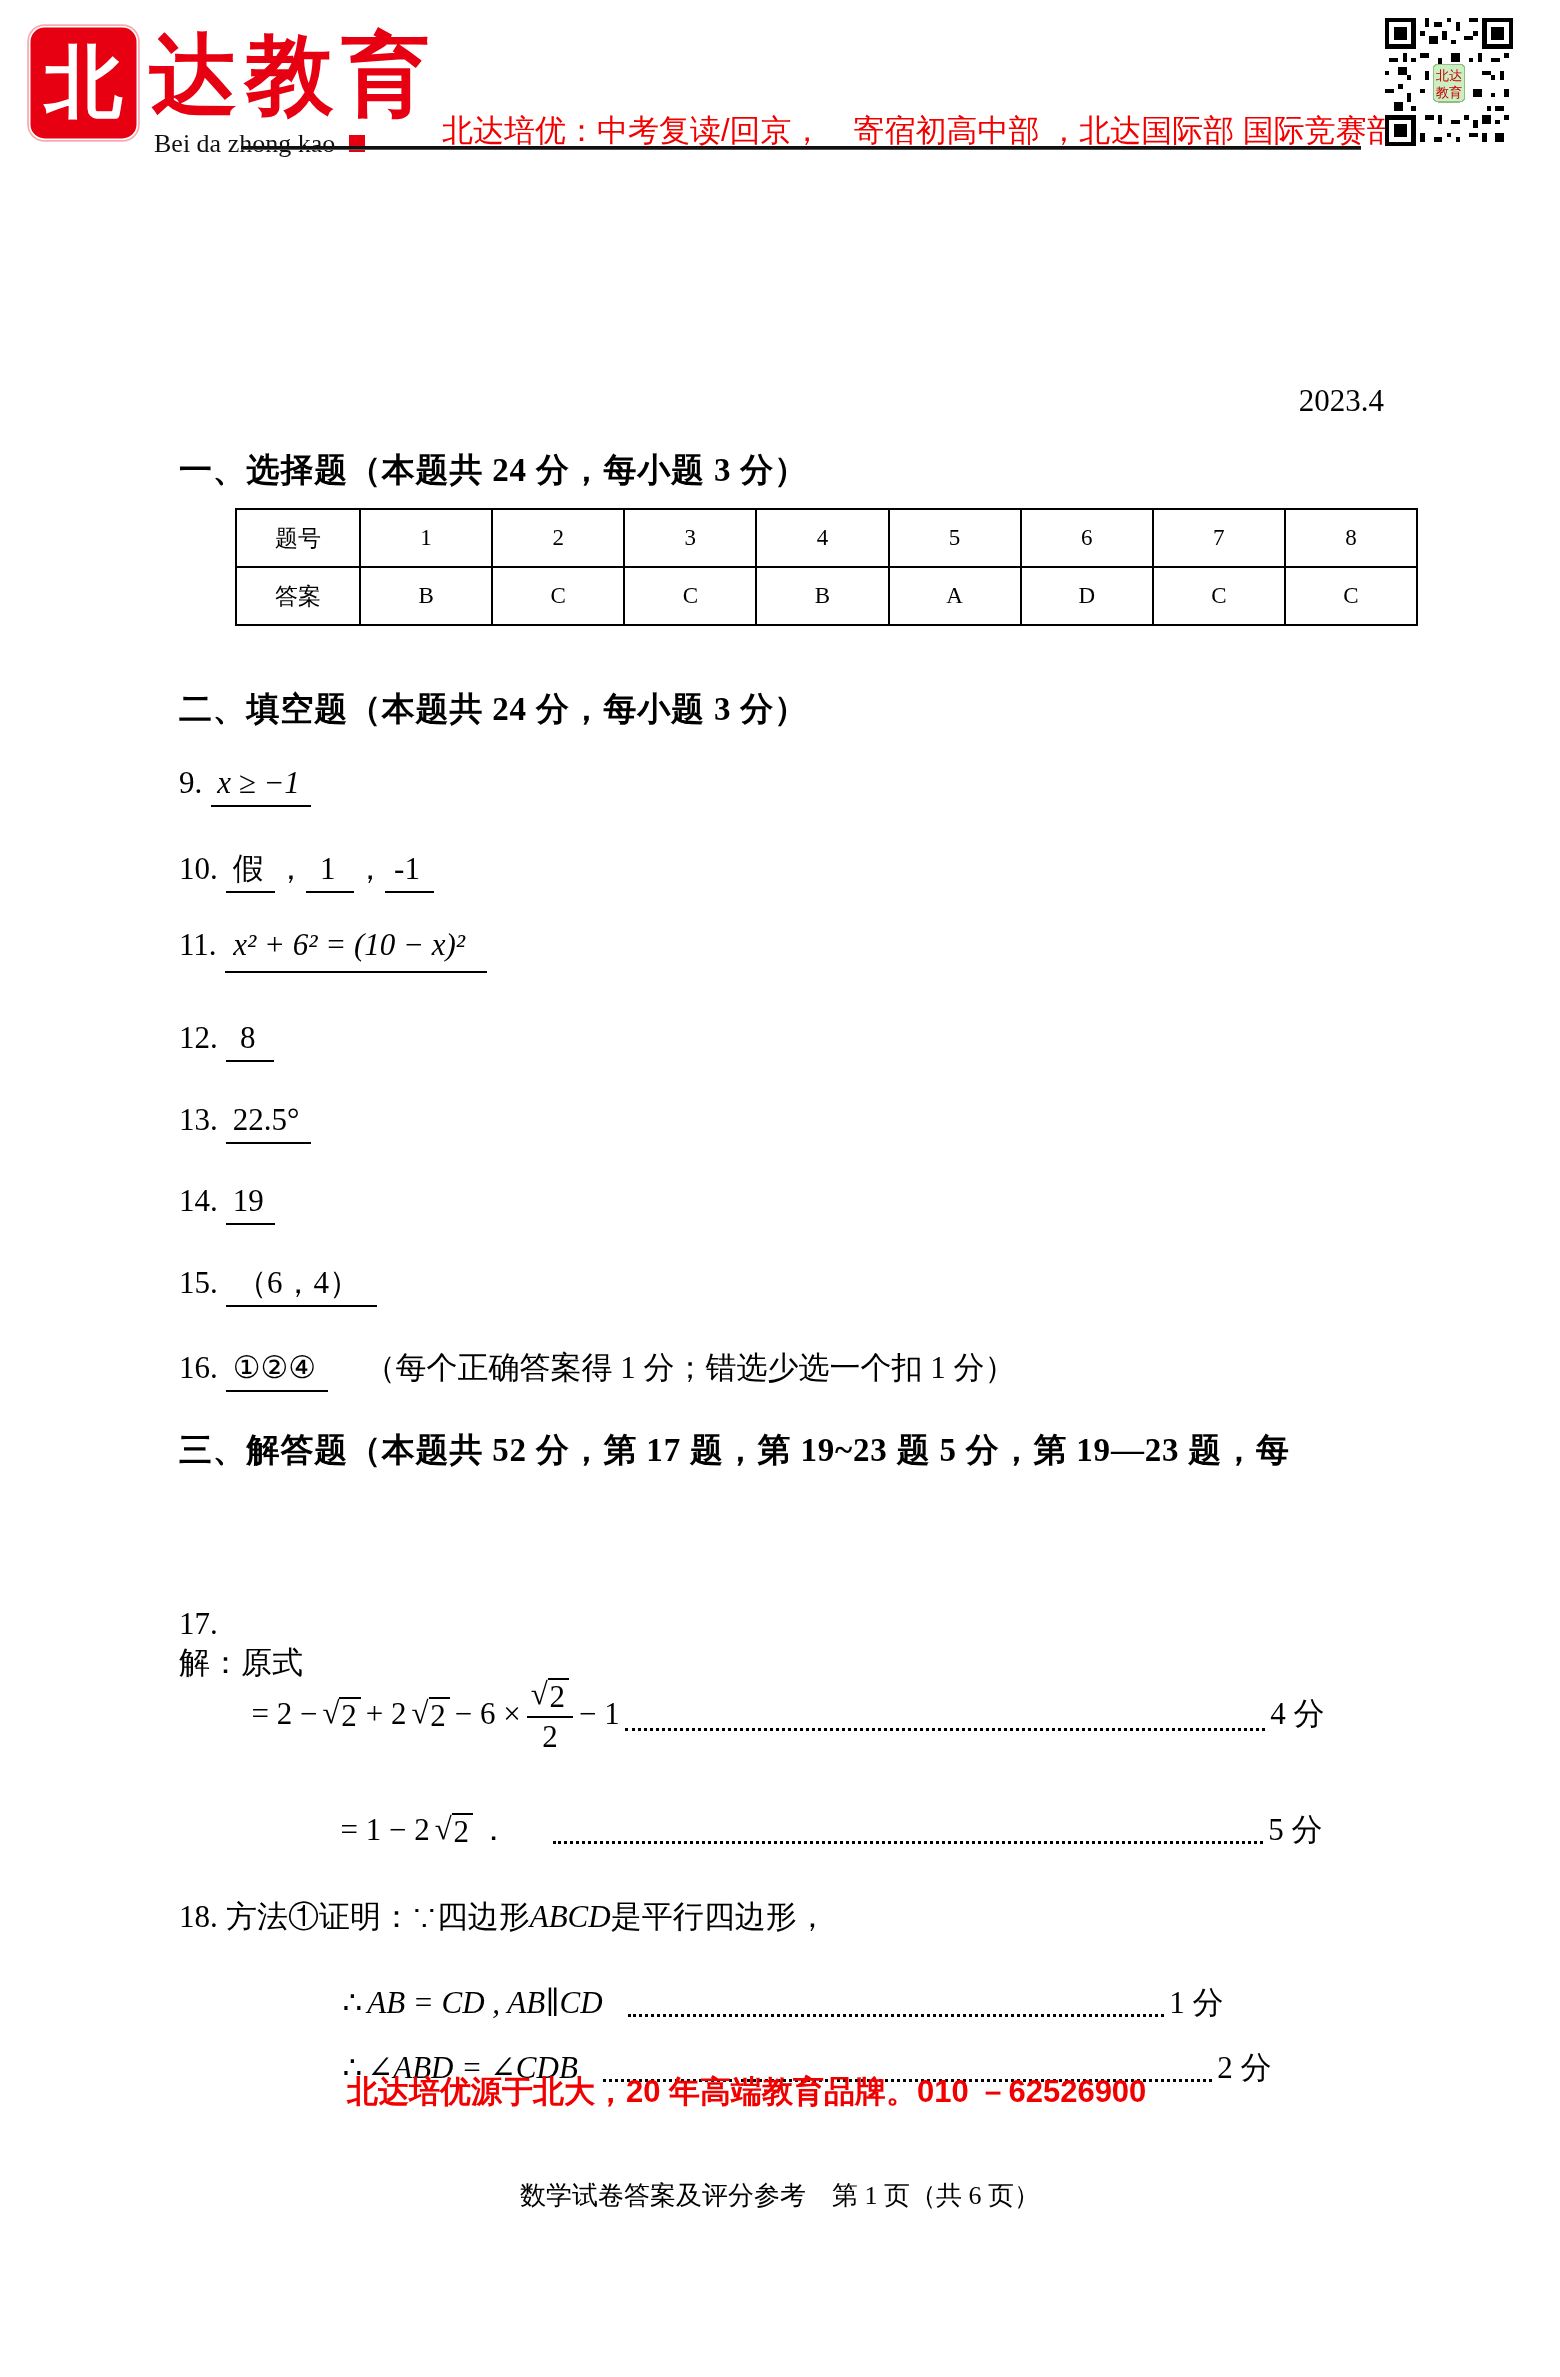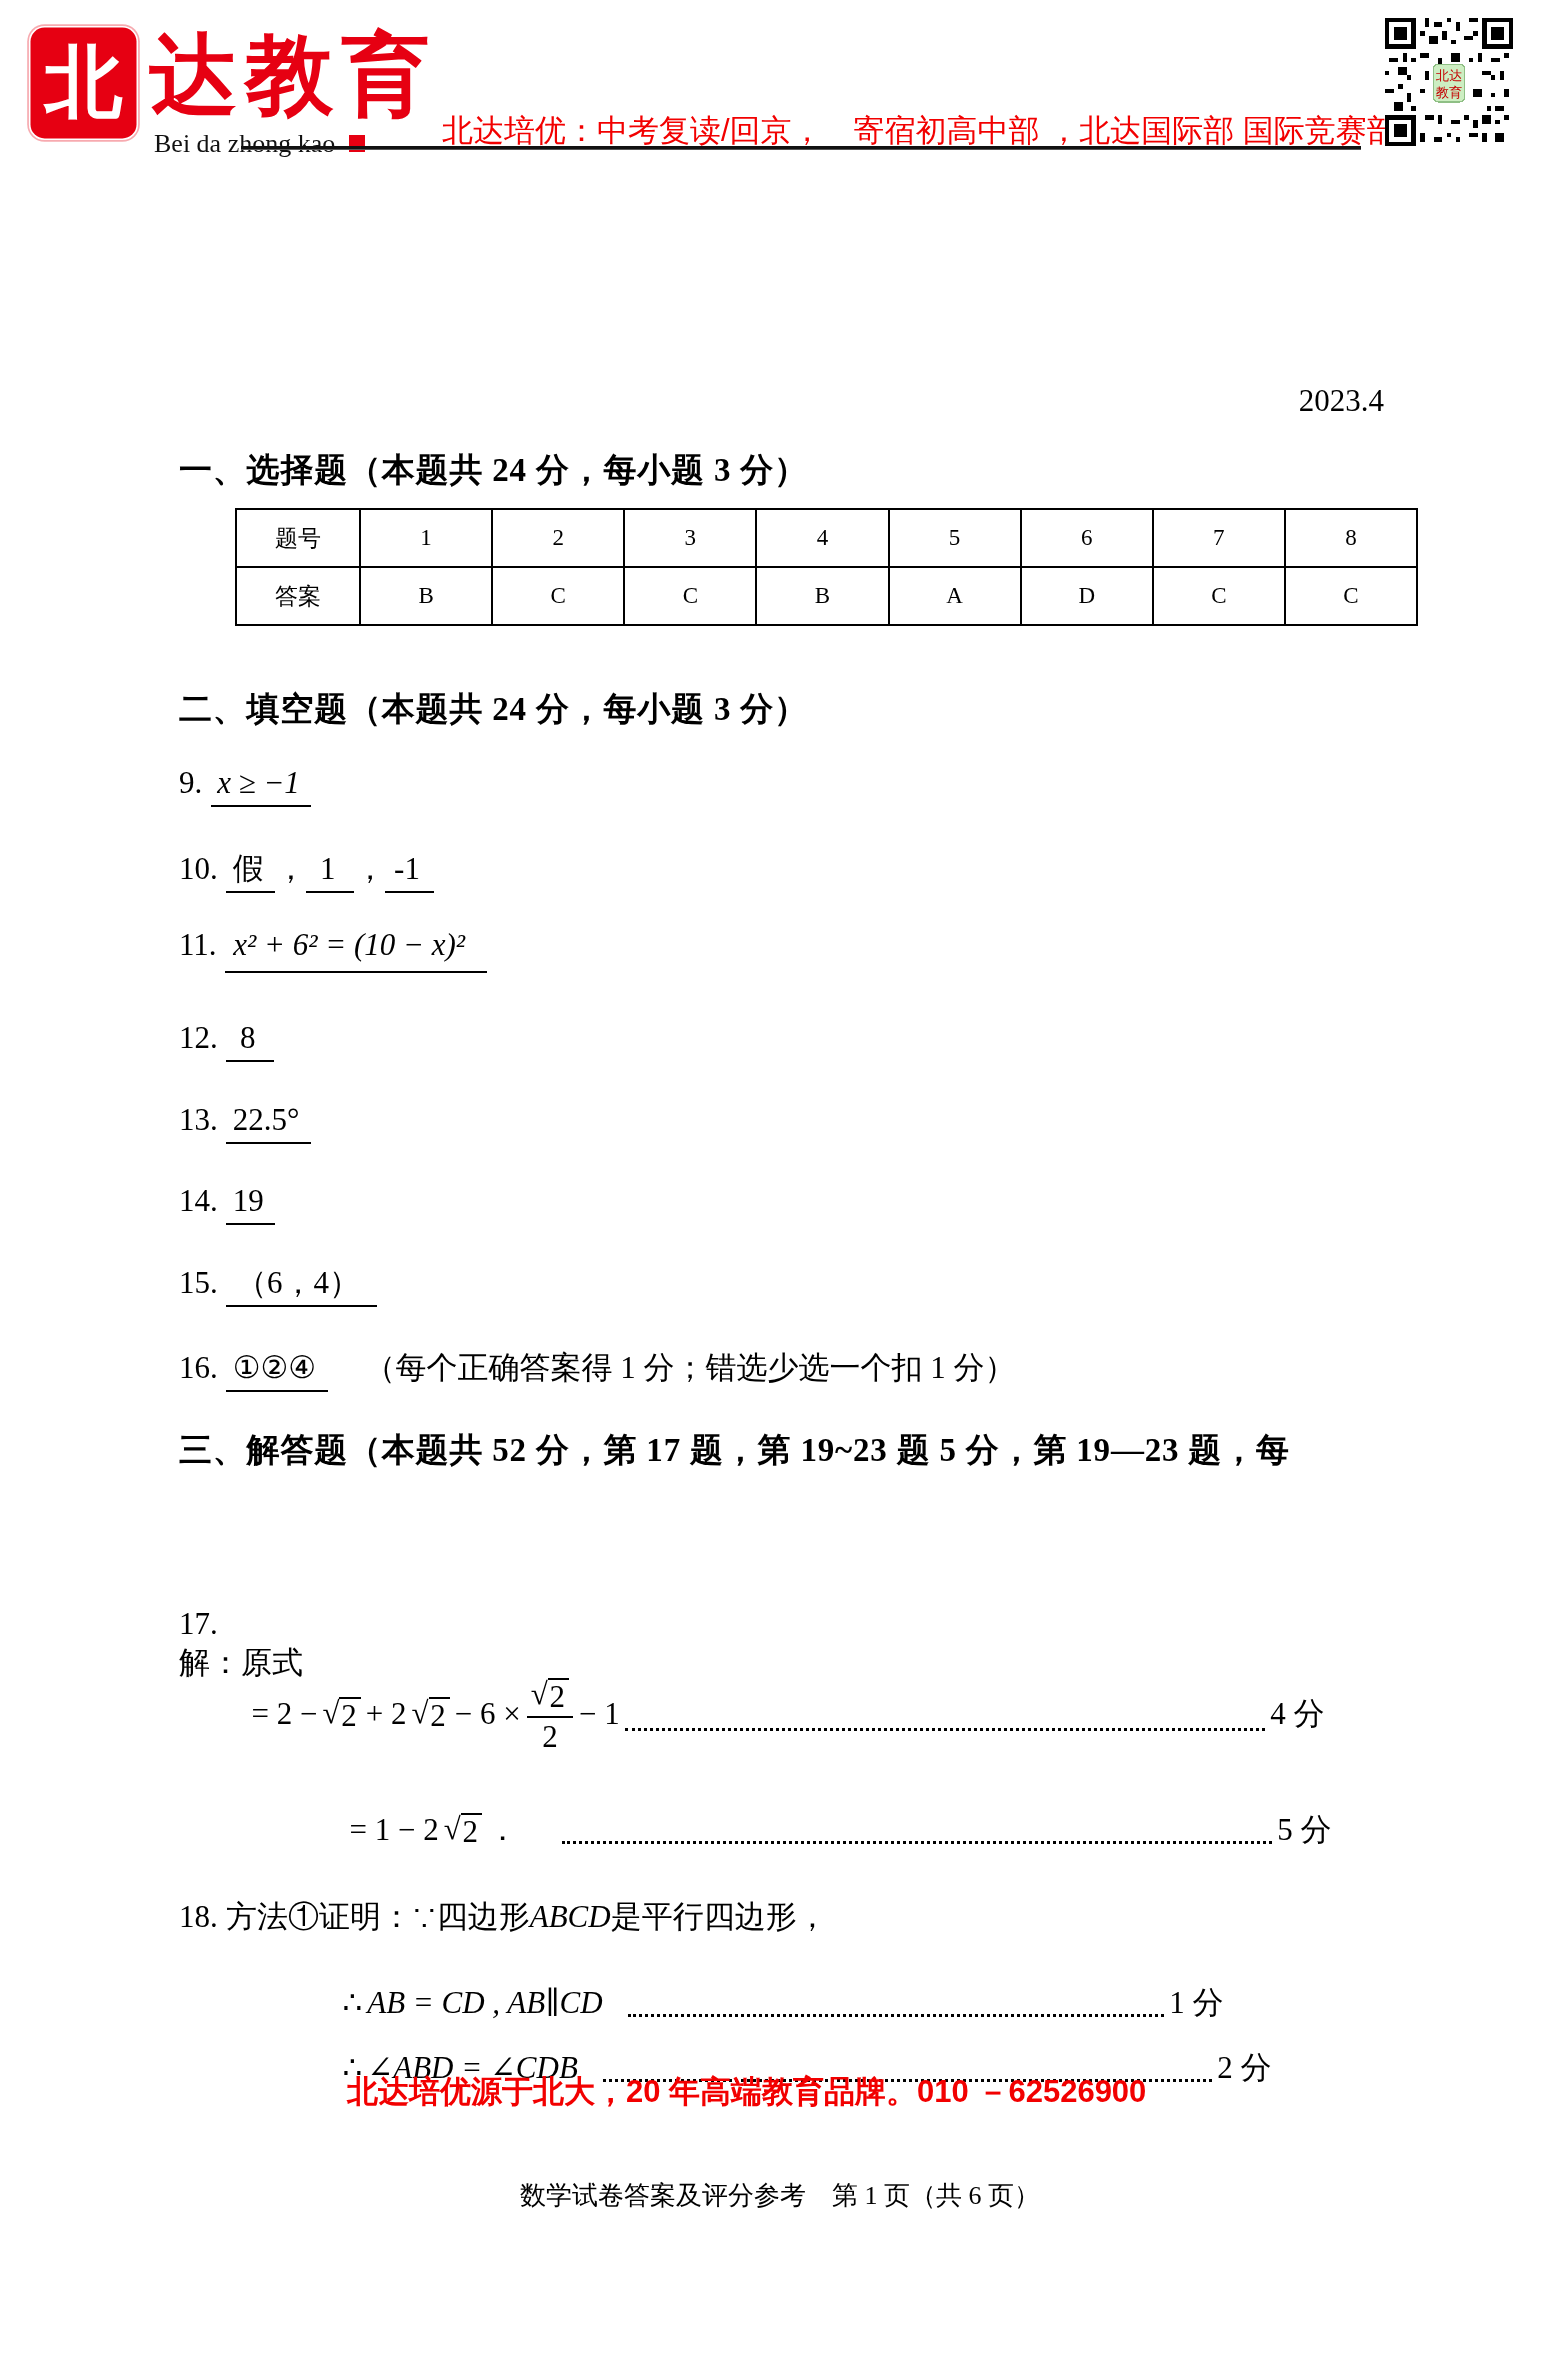--- a/index.html
+++ b/index.html
@@ -258,21 +258,21 @@
             <span class="sg">√</span>
             <span class="rad">2</span>
           </span></span>
       <span class="fden">2</span>
     </span>
     <span>− 1</span>
     <span class="leader"></span>
     <span>4 分</span>
   </div>
 
-  <div class="abs mrow" style="left:347px;top:1807px;width:987px;height:46px;">
+  <div class="abs mrow" style="left:338px;top:1807px;width:987px;height:46px;">
     <span>= 1 − 2</span>
     <span class="sqrt">
         <span class="sg">√</span>
         <span class="rad">2</span>
       </span>
     <span>．</span>
     <span class="leader low" style="margin-left:41px;"></span>
     <span>5 分</span>
   </div>
 

